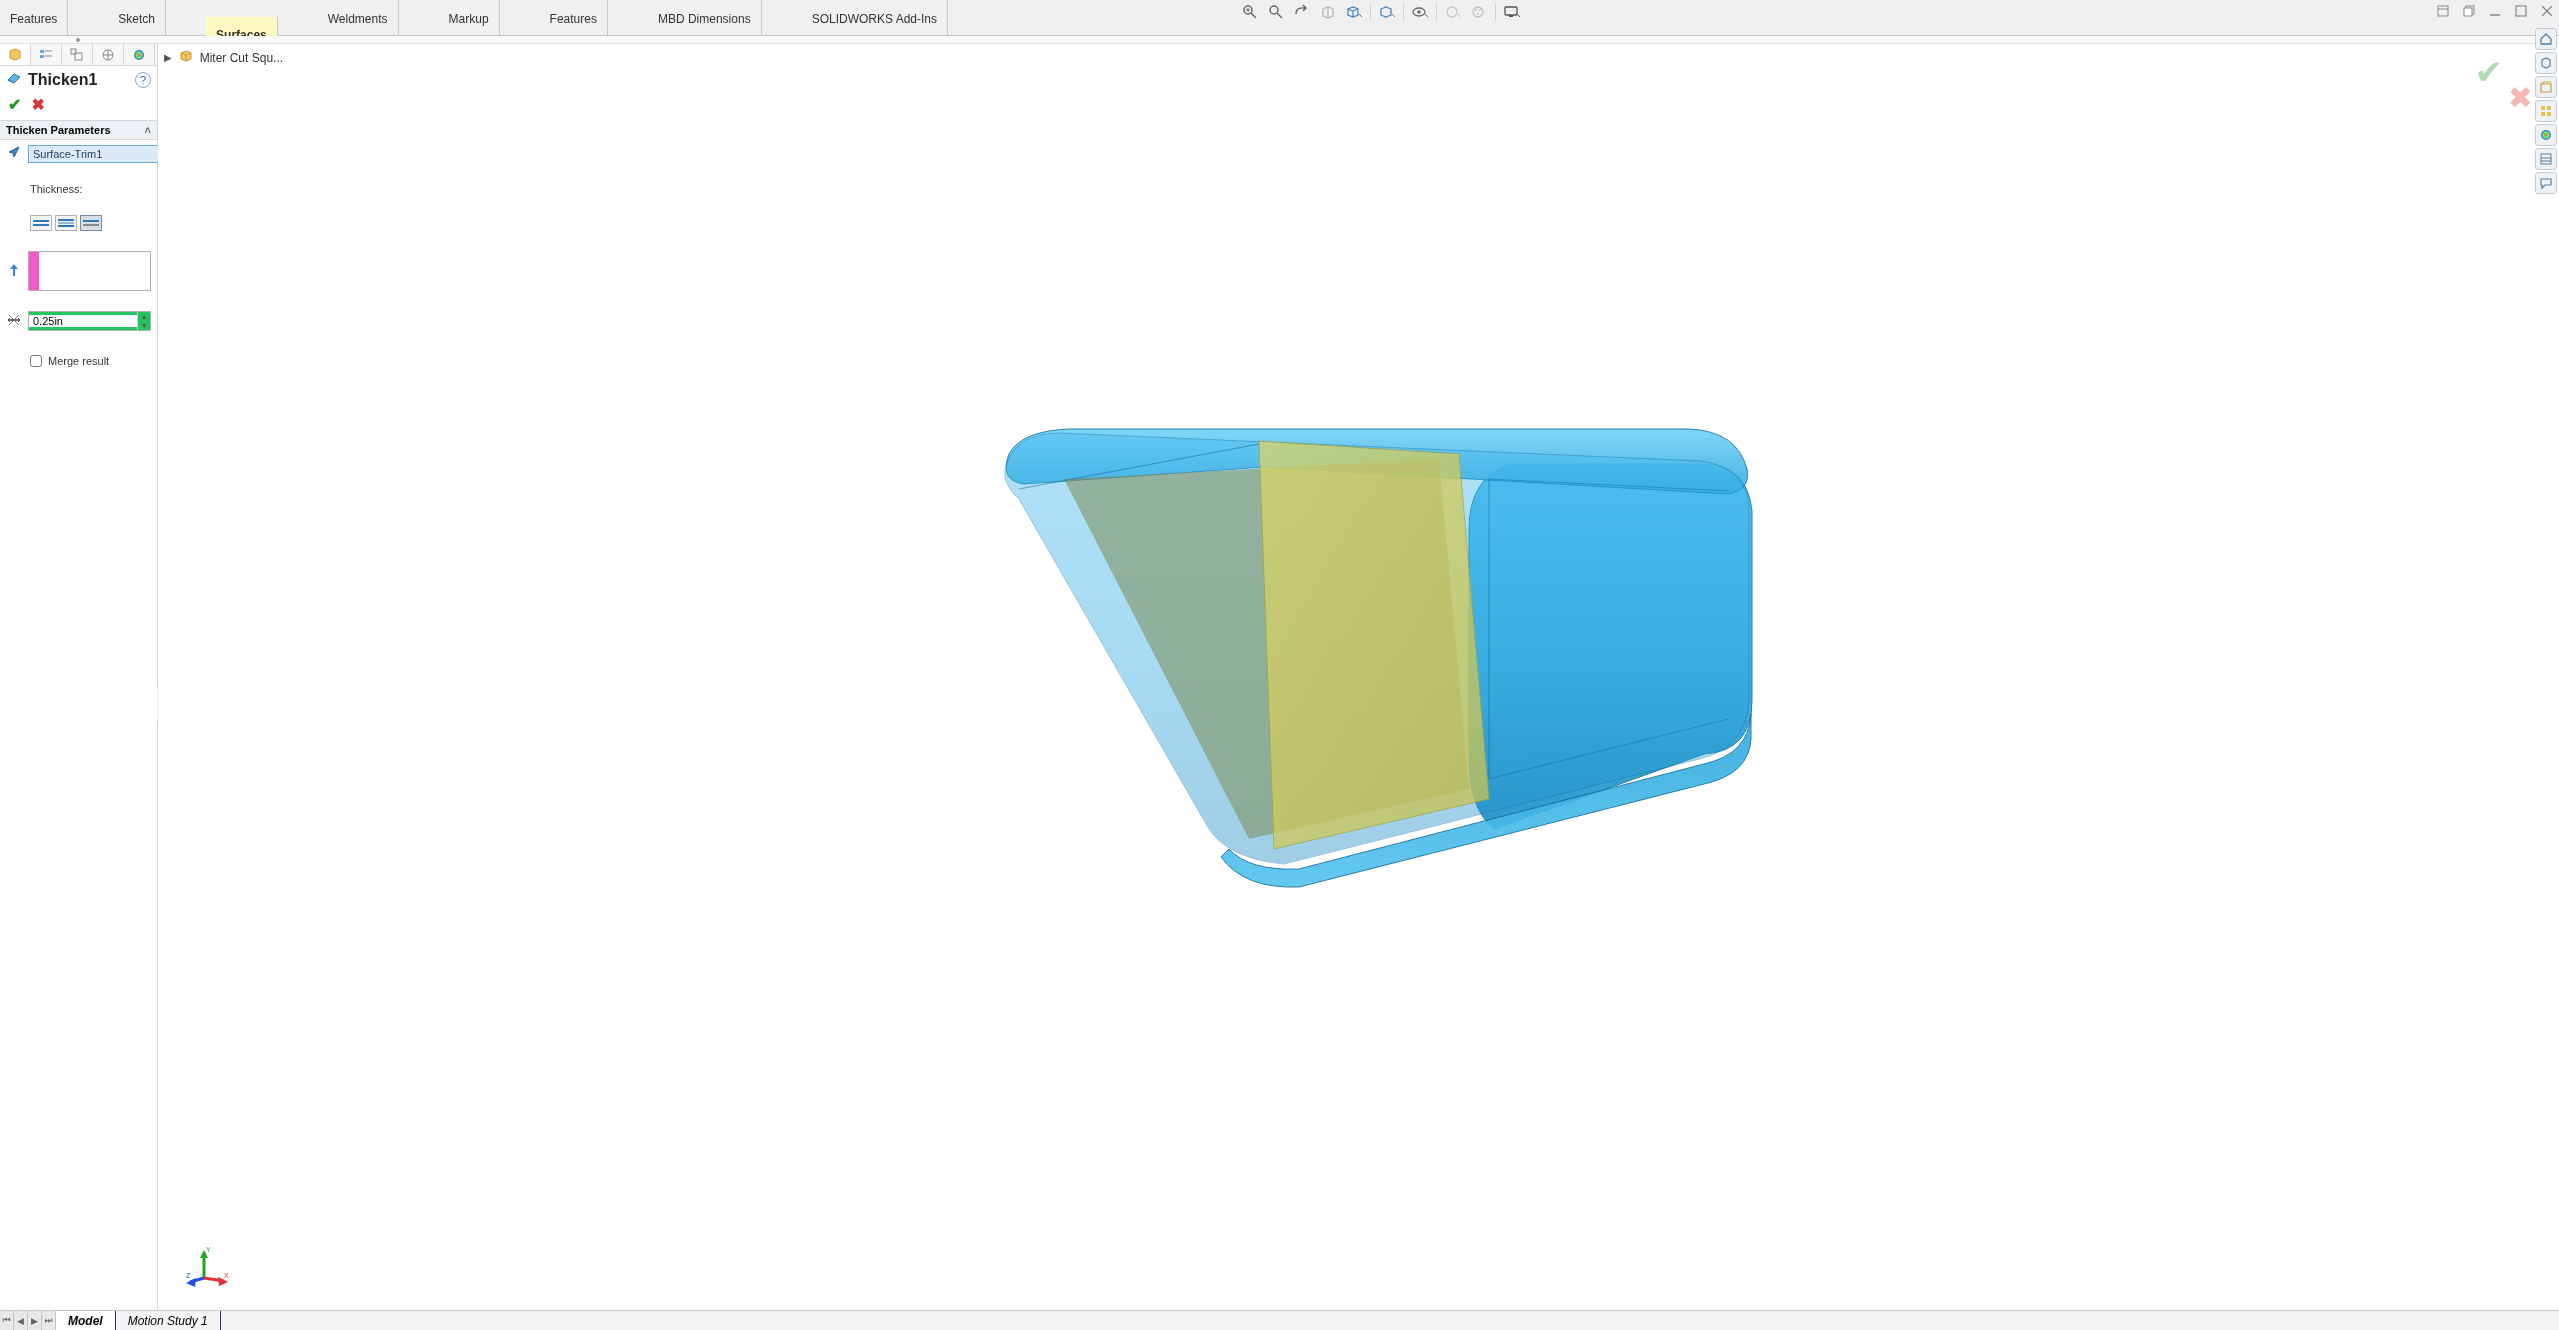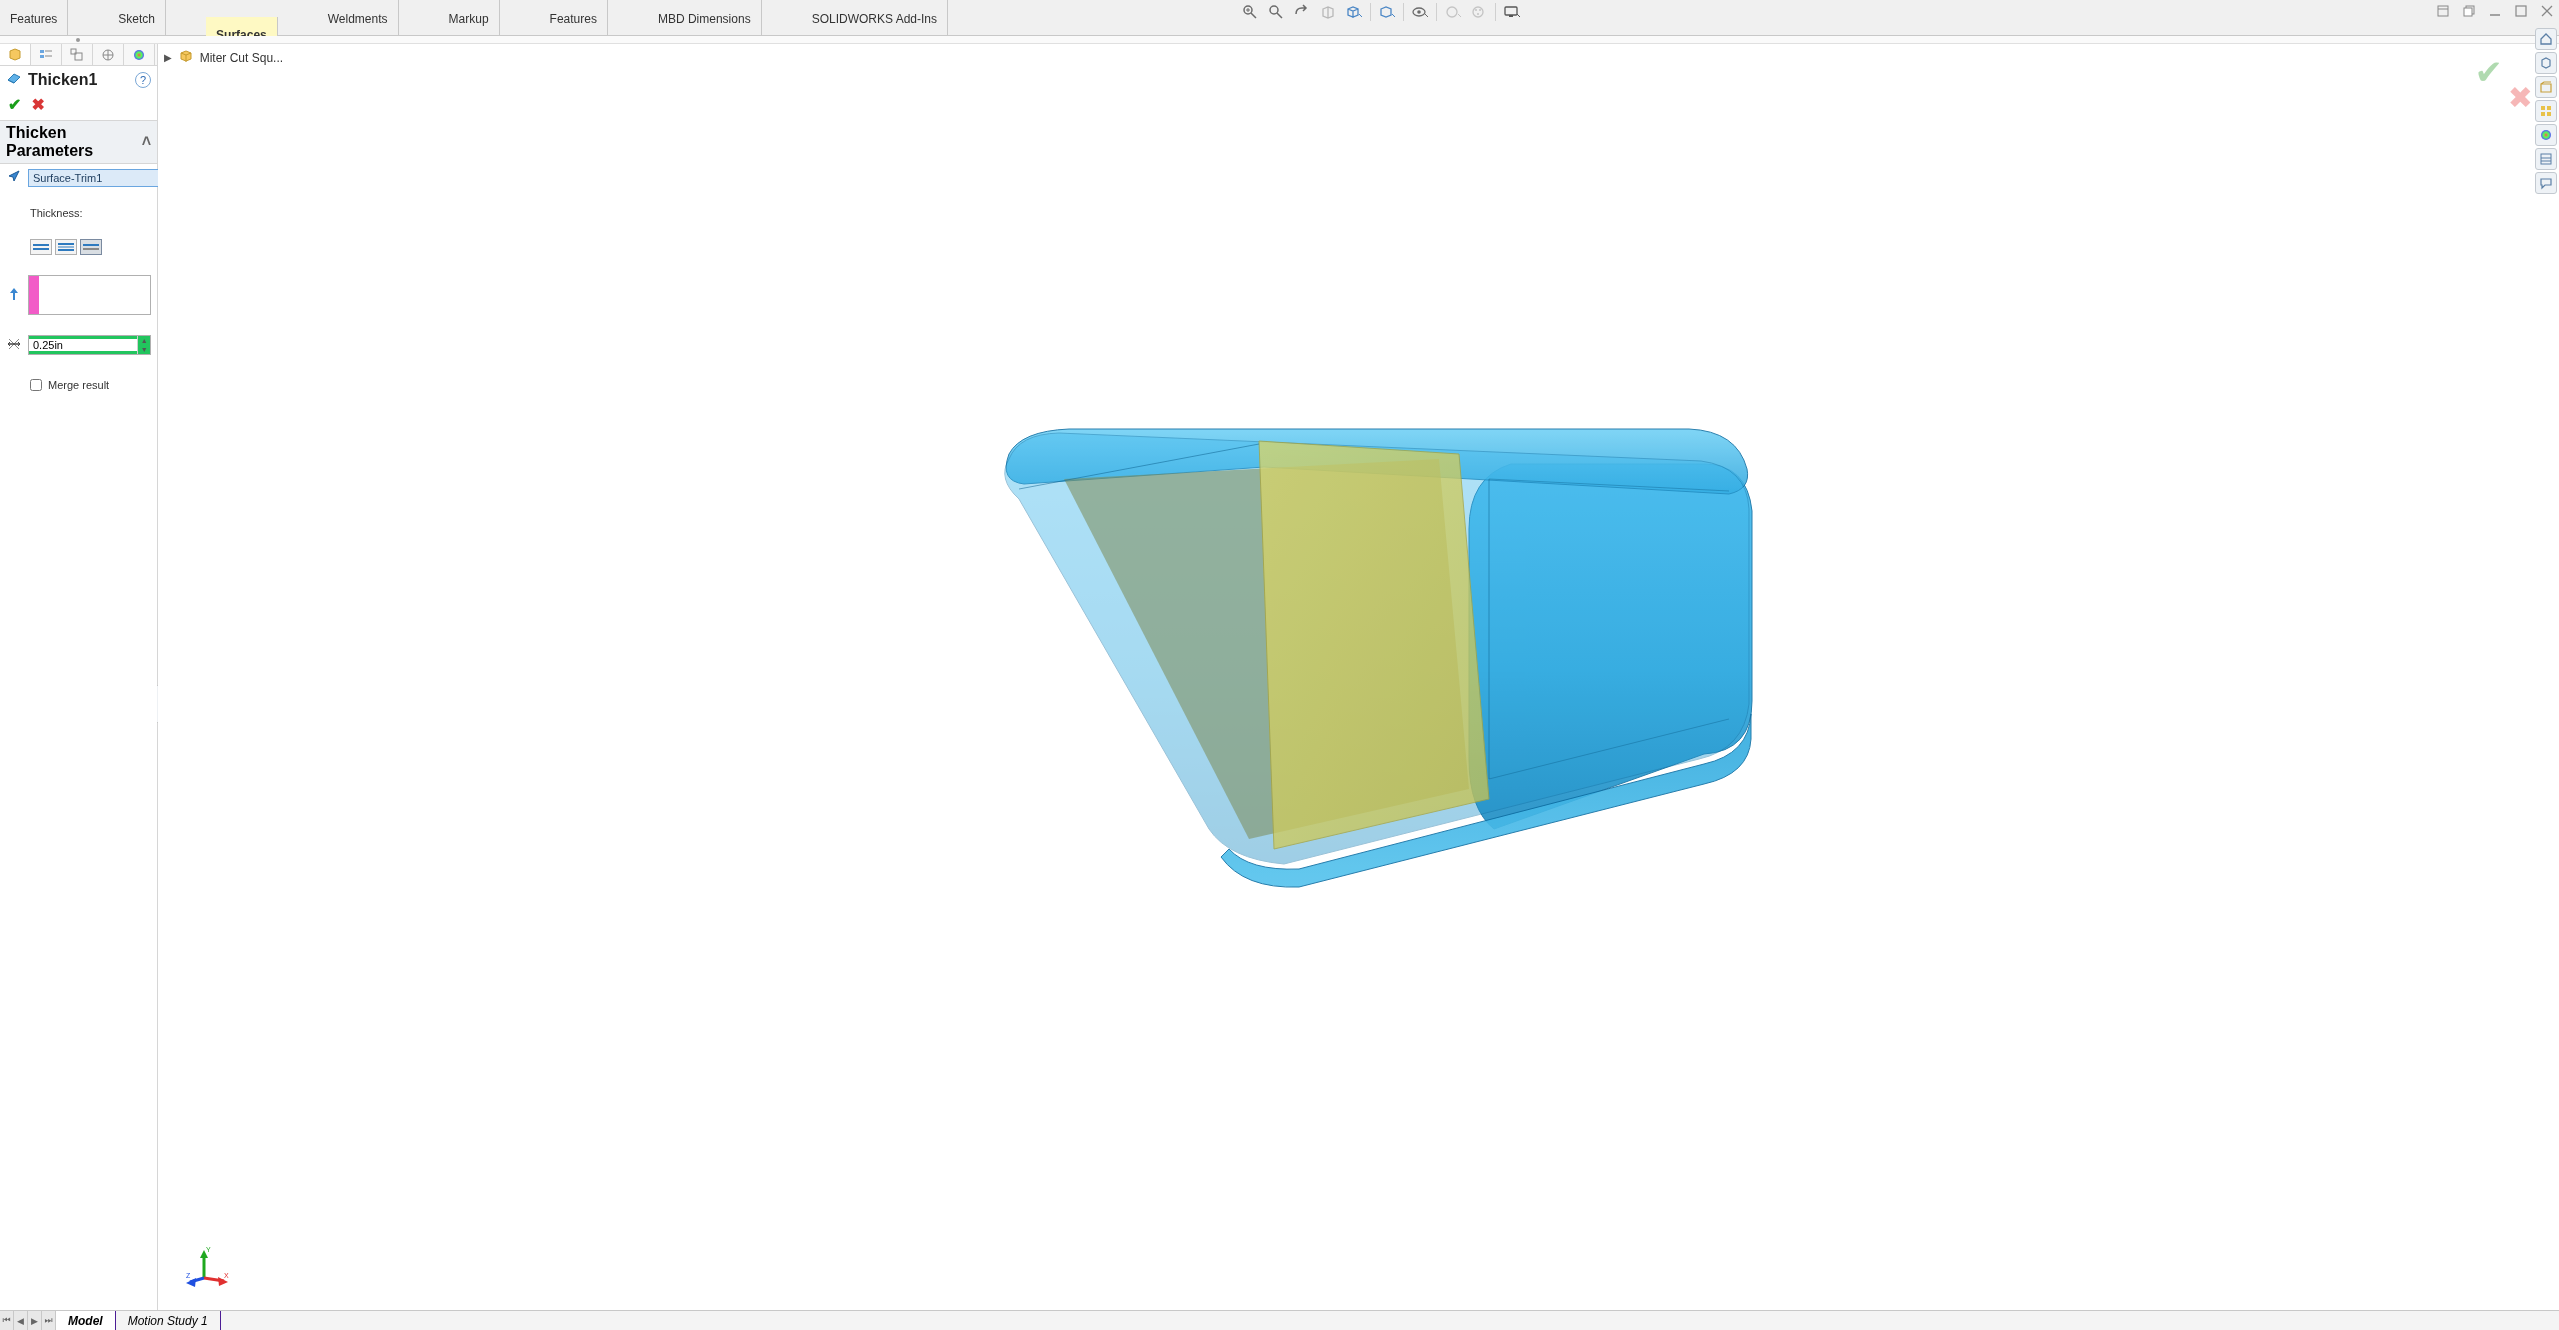--- a/index.html
+++ b/index.html
@@ -31,21 +31,21 @@
 .pm { width: 158px; background: #ffffff; border-right: 1px solid #d6d6d6; display: flex; flex-direction: column; font-size: 12px; position: relative; }
 .pm-tabs { height: 22px; display: flex; border-bottom: 1px solid #d6d6d6; background: #f7f7f7; }
 .pm-tab { width: 31px; border-right: 1px solid #d6d6d6; display: flex; align-items: center; justify-content: center; }
 .pm-tab.active { background: #ffffff; }
 .pm-header { display: flex; align-items: center; padding: 4px 6px; gap: 6px; }
 .pm-header .title { font-weight: 700; font-size: 16px; color: #222; }
 .pm-header .help { margin-left: auto; width: 16px; height: 16px; border: 1px solid #7aa7d6; border-radius: 50%; color: #2e6bb5; font-size: 11px; display:flex; align-items:center; justify-content:center; }
 .pm-okcancel { display: flex; gap: 10px; padding: 2px 8px 6px 8px; }
 .pm-okcancel .ok { color: #1b9e1b; font-size: 16px; font-weight: bold; }
 .pm-okcancel .cancel { color: #d93636; font-size: 16px; font-weight: bold; }
-.pm-section-h { background: #eef1f4; border-top: 1px solid #d6d6d6; border-bottom: 1px solid #d6d6d6; padding: 3px 6px; font-weight: 700; font-size: 16px; display:flex; align-items:center; }
+.pm-section-h { background: #eef1f4; border-top: 1px solid #d6d6d6; border-bottom: 1px solid #d6d6d6; padding: 3px 6px; font-weight: 700; font-size: 11px; display:flex; align-items:center; }
 .pm-section-h .chev { margin-left:auto; color:#666; }
 .pm-body { padding: 4px 6px 8px 6px; display:flex; flex-direction:column; gap:20px; }
 .row { display:flex; align-items:center; gap:6px; }
 .row.indent { padding-left: 24px; }
 .sel-input { flex:1; height:18px; border:1px solid #6aa6e0; background:#dceaf8; padding:0 4px; font-size:11px; color:#1b3a5c; }
 .lbl { font-size:11px; color:#333; padding-left:24px; }
 .dir-btns { display:flex; gap:3px; }
 .dir-btn { width:22px; height:16px; border:1px solid #b0b0b0; background:#f4f4f4; display:flex; align-items:center; justify-content:center; }
 .dir-btn.active { background:#d9dee3; border-color:#7a8aa0; }
 .dir-btn svg { display:block; }

